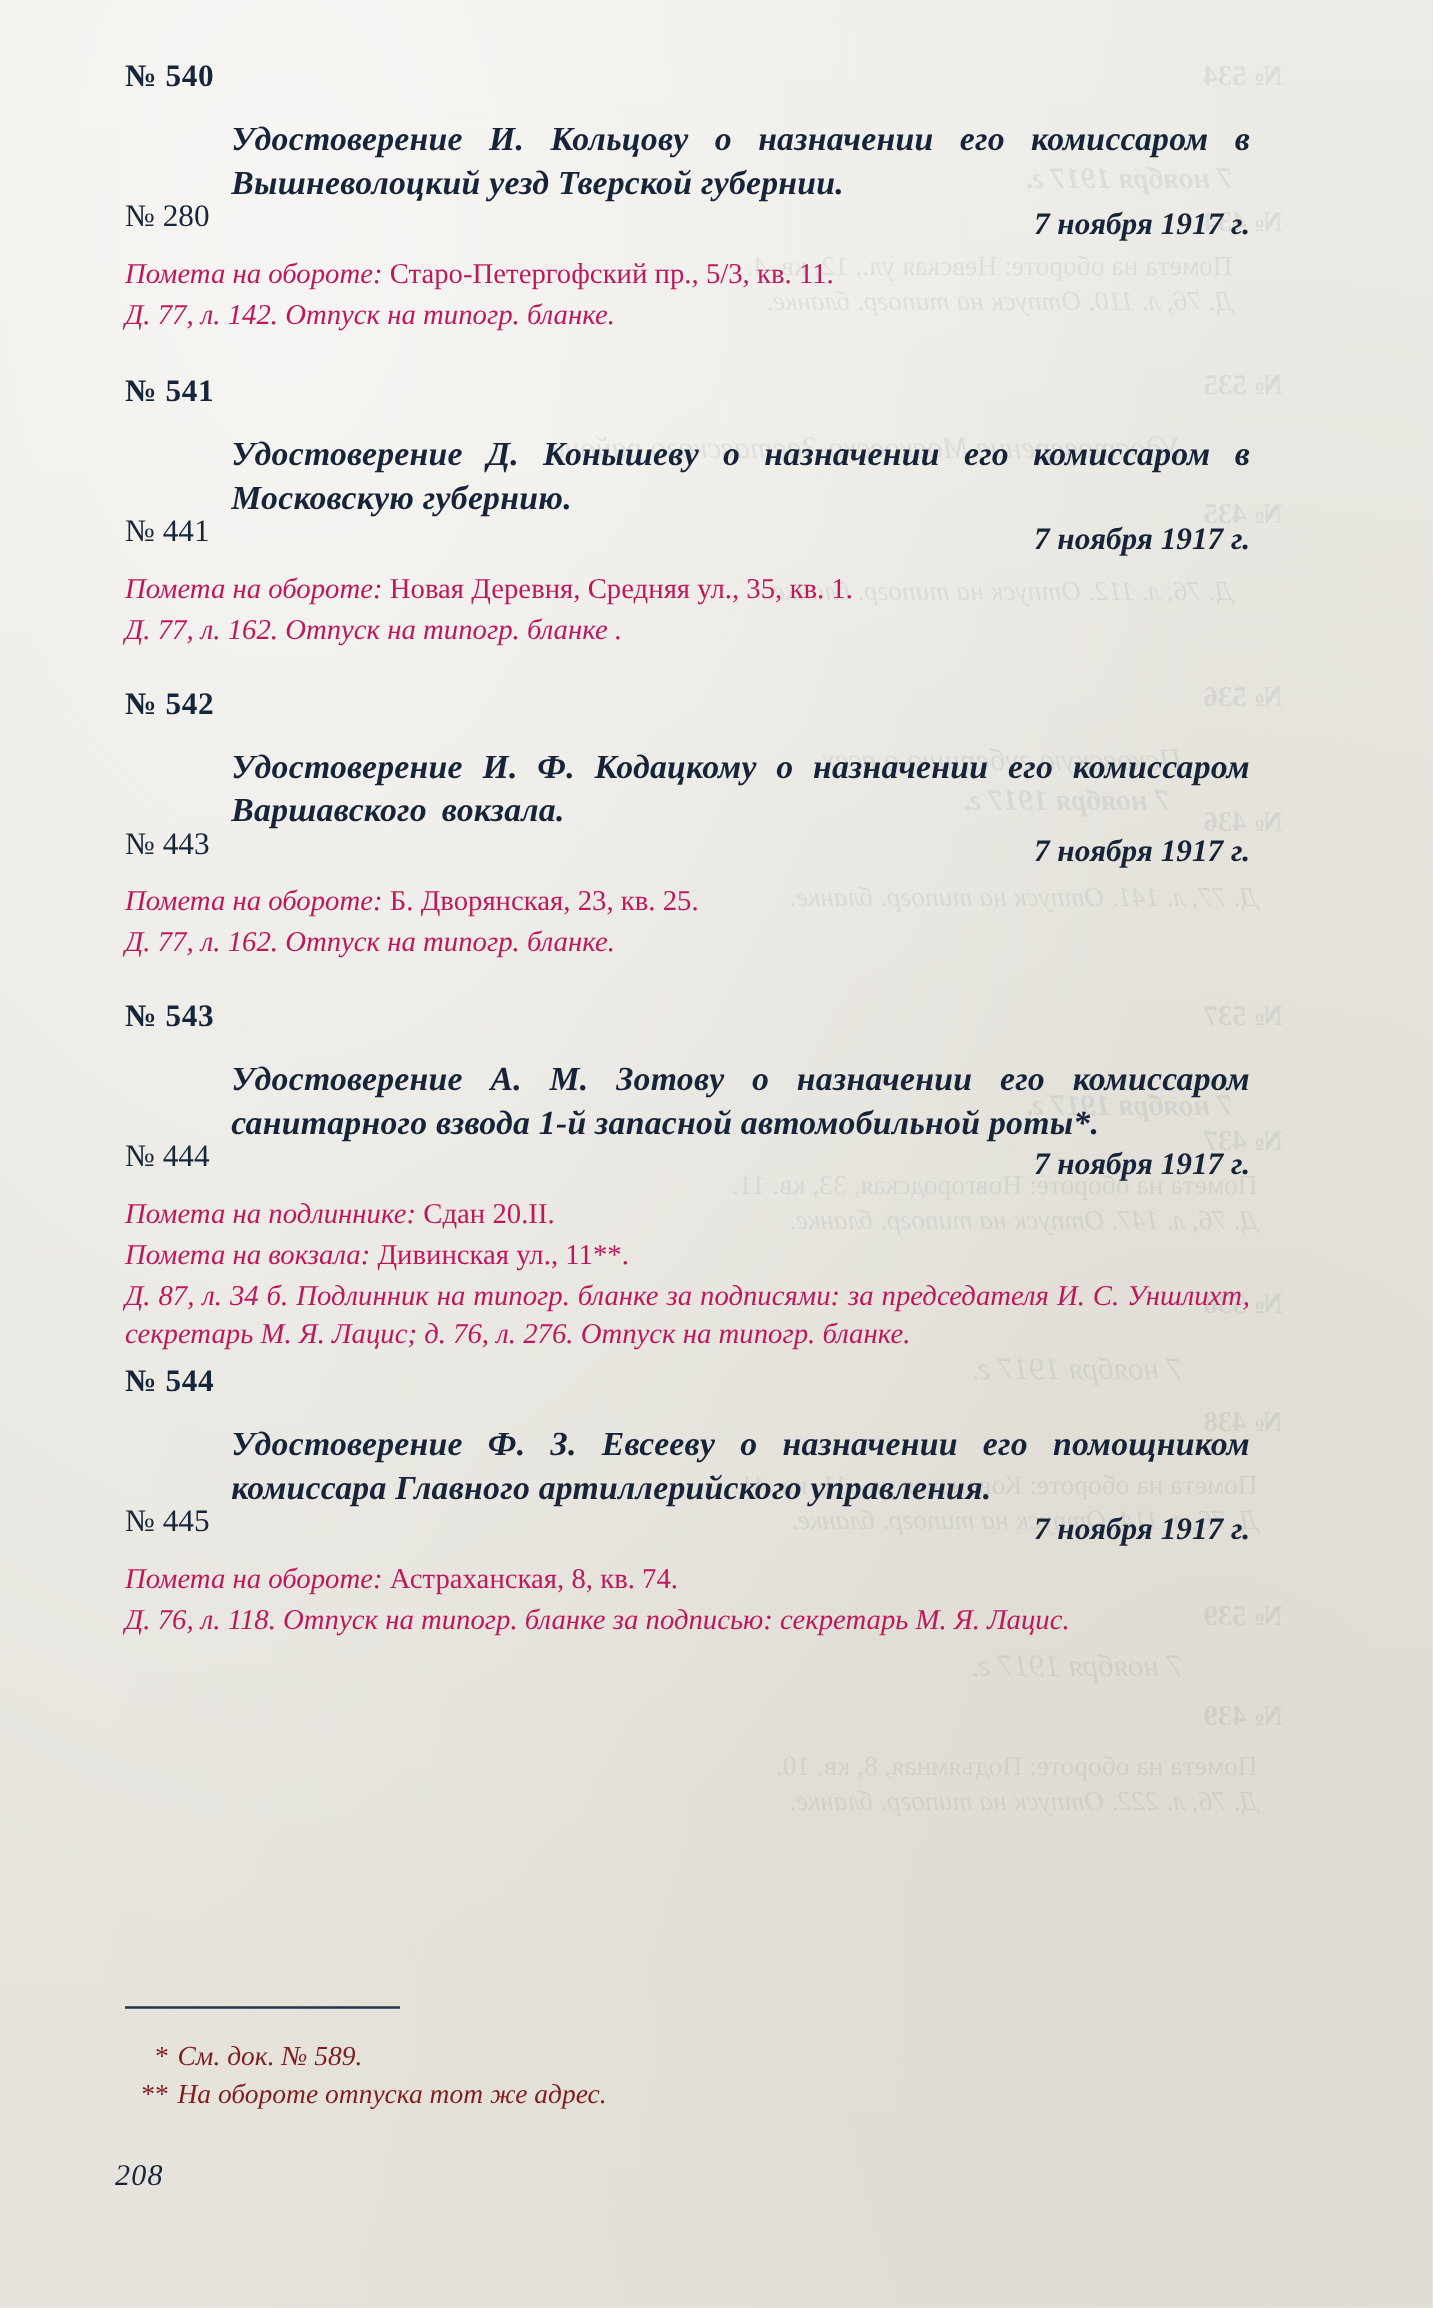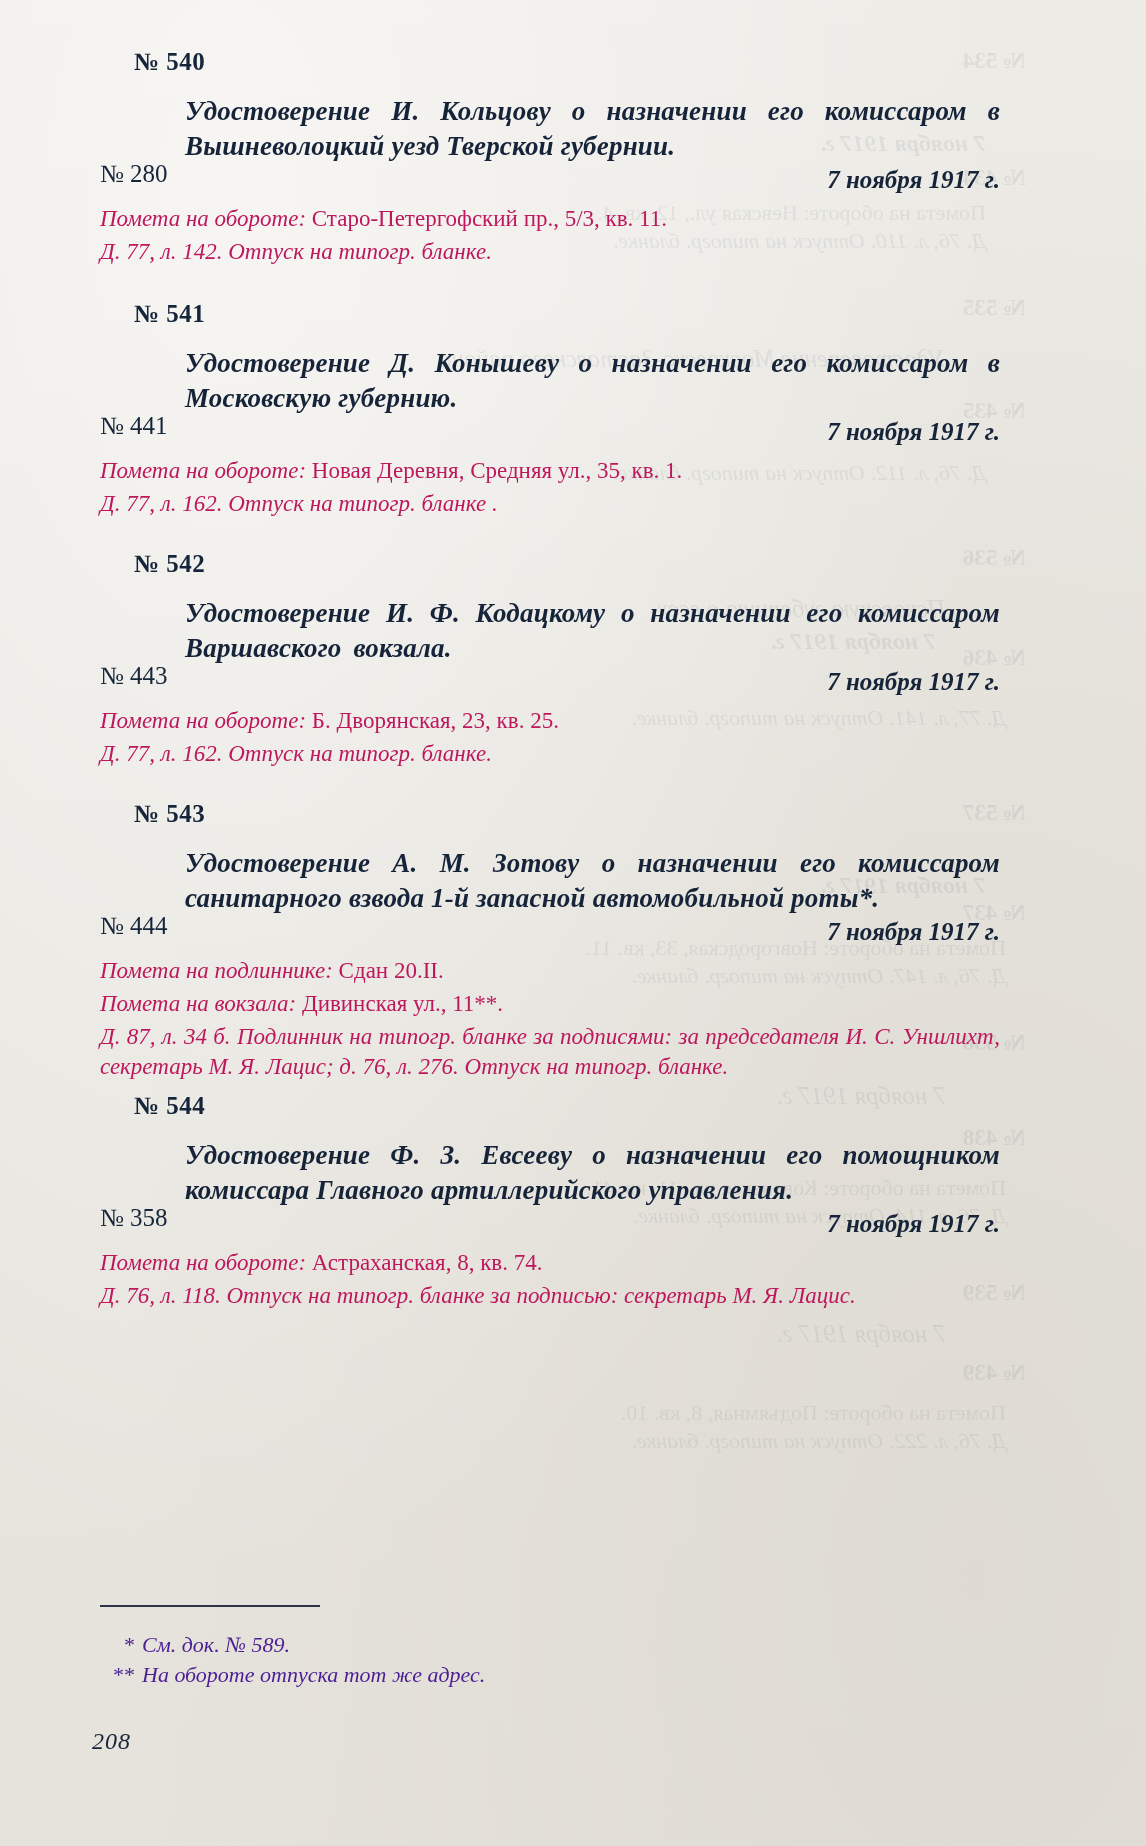--- a/index.html
+++ b/index.html
@@ -49,21 +49,20 @@
     position: absolute;
     left: 100px;
     width: 900px;
   }
   .docnum {
     font-family: "Liberation Serif", serif;
     font-size: 25px;
     font-weight: bold;
     letter-spacing: 0.5px;
     color: #15253a;
-    margin-left: 34px;
   }
   .title {
     margin-left: 85px;
     font-style: italic;
     font-size: 27px;
     line-height: 1.30;
     text-align: justify;
     color: #16243a;
     letter-spacing: 0.2px;
     font-weight: bold;
@@ -97,21 +96,21 @@
     margin-bottom: 3px;
     text-align: justify;
   }
   .footnotes {
     position: absolute;
     left: 100px;
     width: 900px;
     font-size: 22px;
     font-style: italic;
     line-height: 1.35;
-    color: #4c1d95;
+    color: #7f1d1d;
   }
   .fn-rule {
     position: absolute;
     left: 100px;
     width: 220px;
     height: 2px;
     background: #2a3647;
   }
   .page-number {
     position: absolute;
@@ -208,21 +207,21 @@
       <div class="line"><span class="ital">Помета на подлиннике:</span><span> Сдан 20.II.</span></div>
       <div class="line"><span class="ital">Помета на вокзала:</span><span> Дивинская ул., 11**.</span></div>
       <div class="line ital">Д. 87, л. 34 б. Подлинник на типогр. бланке за подписями: за председателя И. С. Уншлихт, секретарь М. Я. Лацис; д. 76, л. 276. Отпуск на типогр. бланке.</div>
     </div>
   </div>
 
   <div class="doc-block" style="top:1092px;">
     <div class="docnum">№ 544</div>
     <div class="title" style="margin-top:18px;">Удостоверение Ф. З. Евсееву о назначении его помощником комиссара Главного артиллерийского управления.</div>
     <div class="date">7 ноября 1917 г.</div>
-    <div class="archnum">№ 358</div>
+    <div class="archnum">№ 445</div>
     <div class="notes">
       <div class="line"><span class="ital">Помета на обороте:</span><span> Астраханская, 8, кв. 74.</span></div>
       <div class="line ital">Д. 76, л. 118. Отпуск на типогр. бланке за подписью: секретарь М. Я. Лацис.</div>
     </div>
   </div>
 
   <div class="fn-rule" style="top:1605px;"></div>
 
   <div class="footnotes" style="top:1630px;">
     <div>

